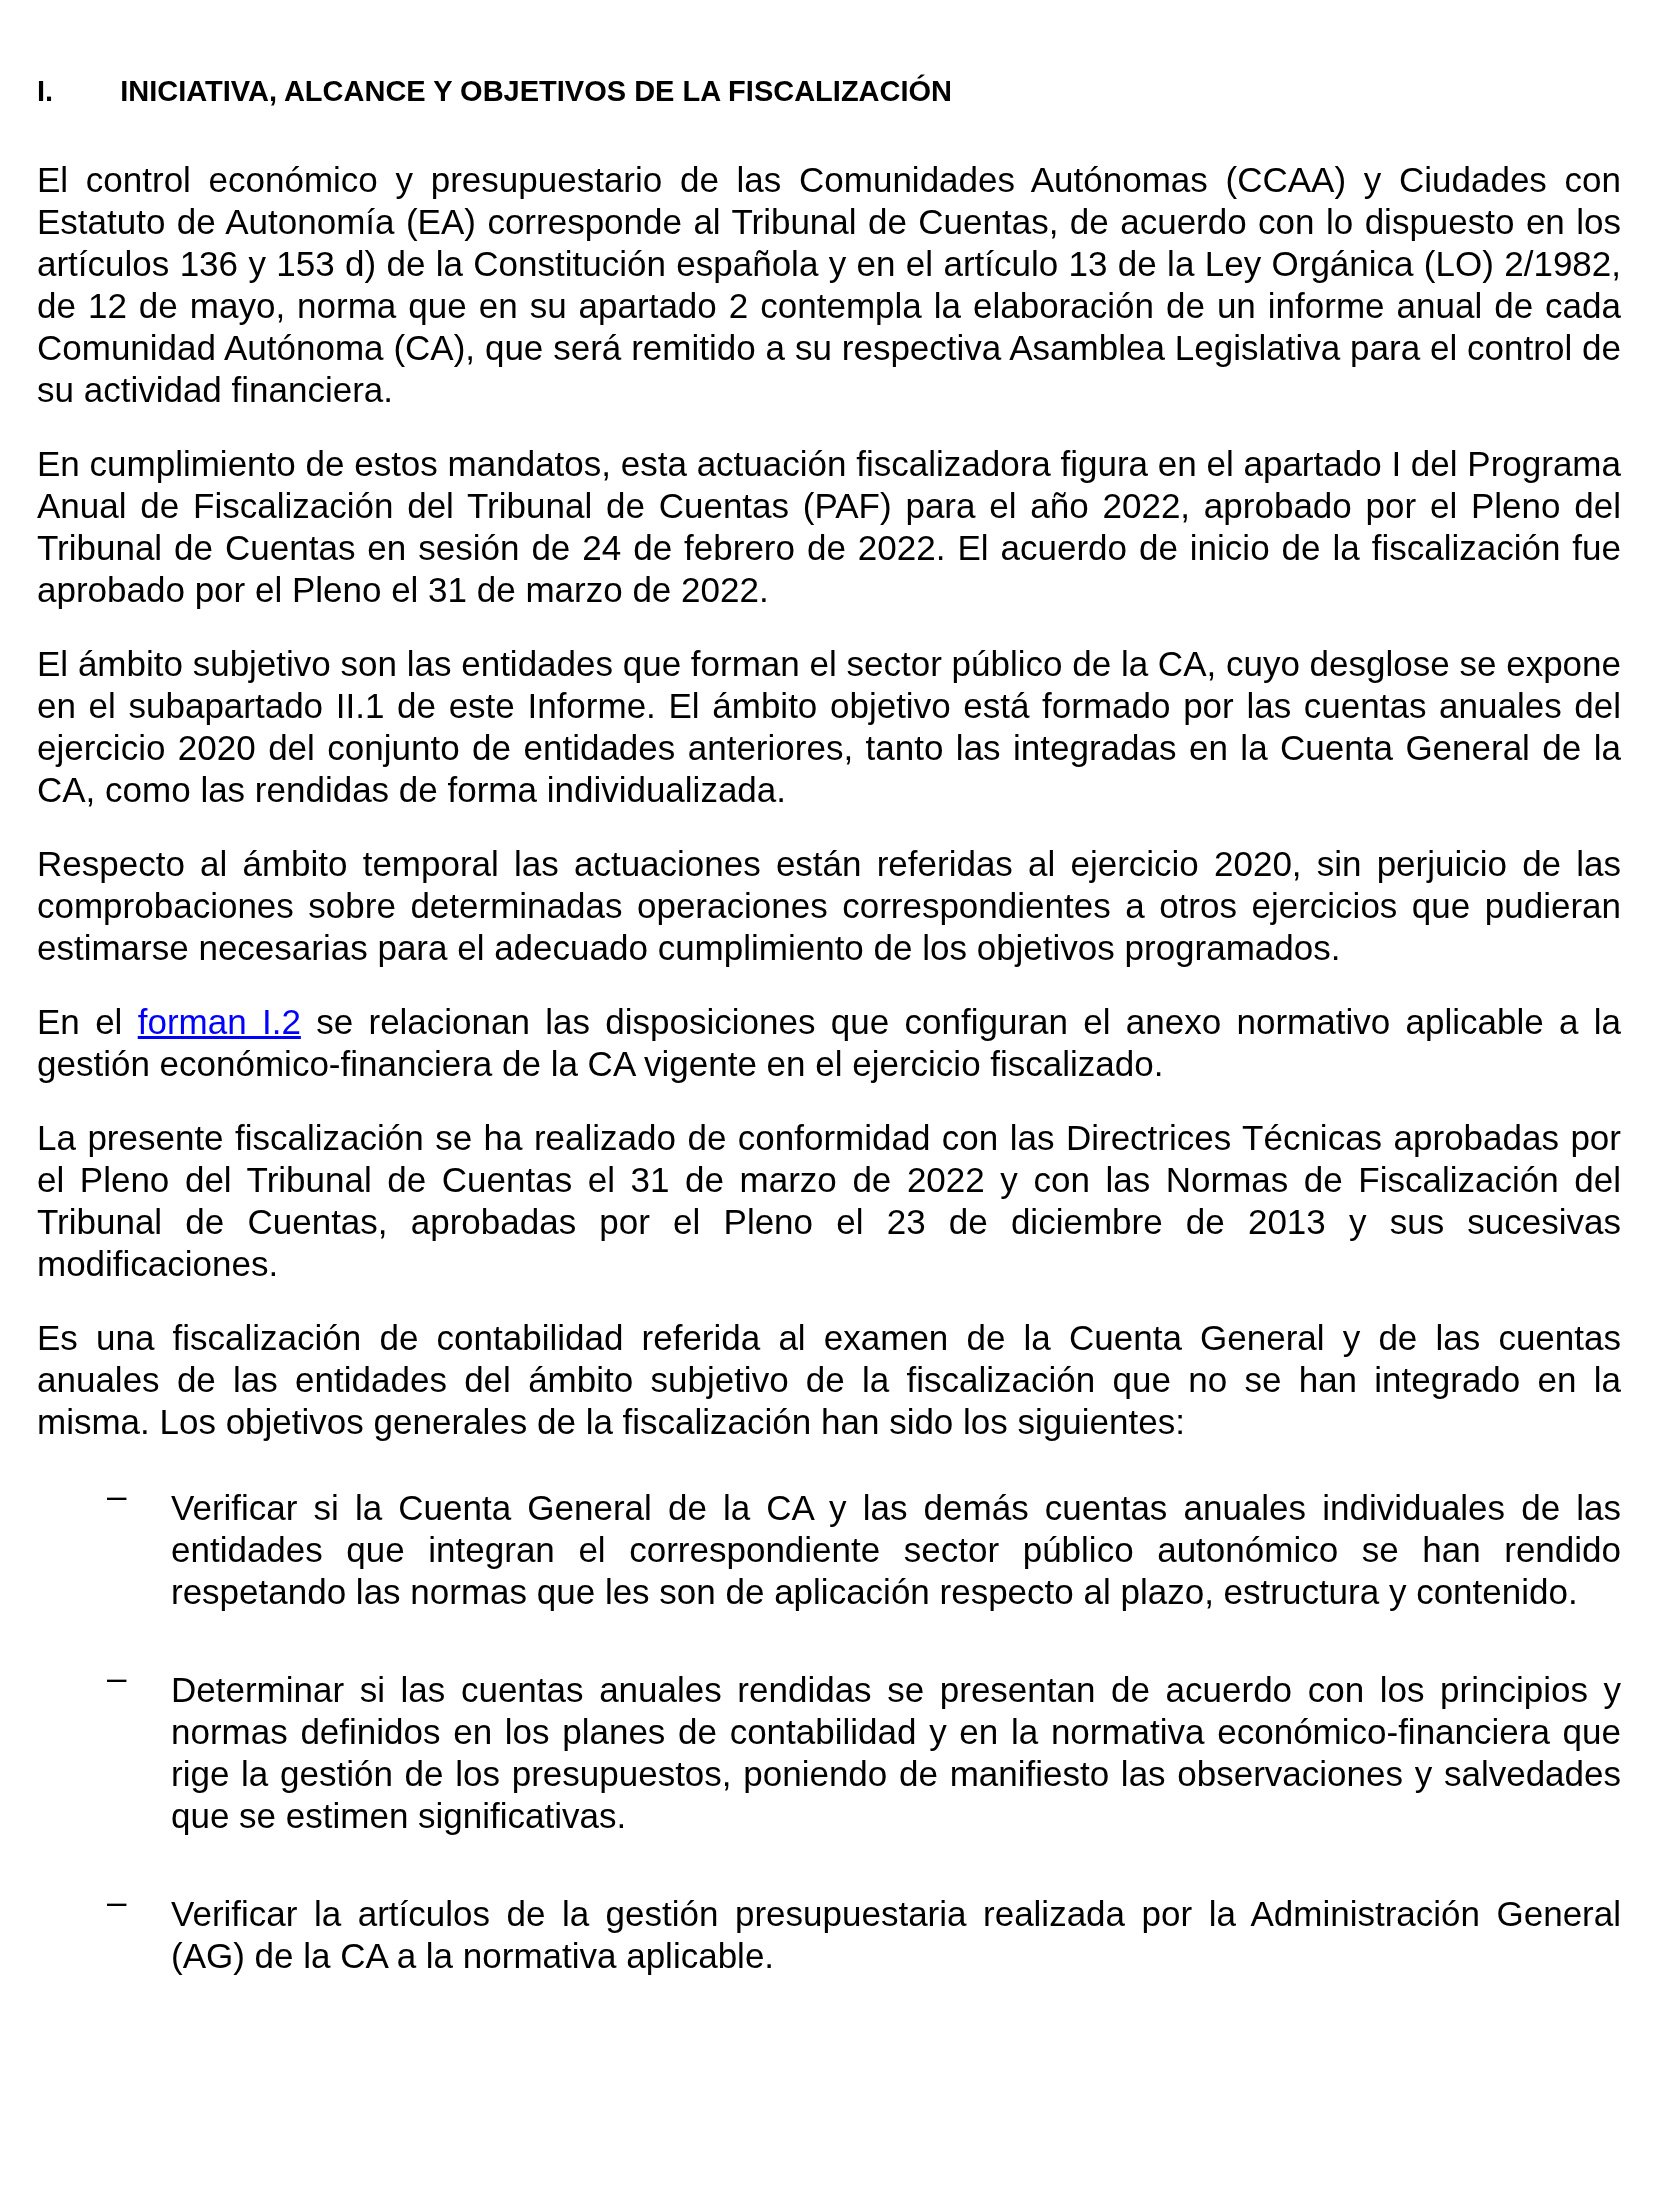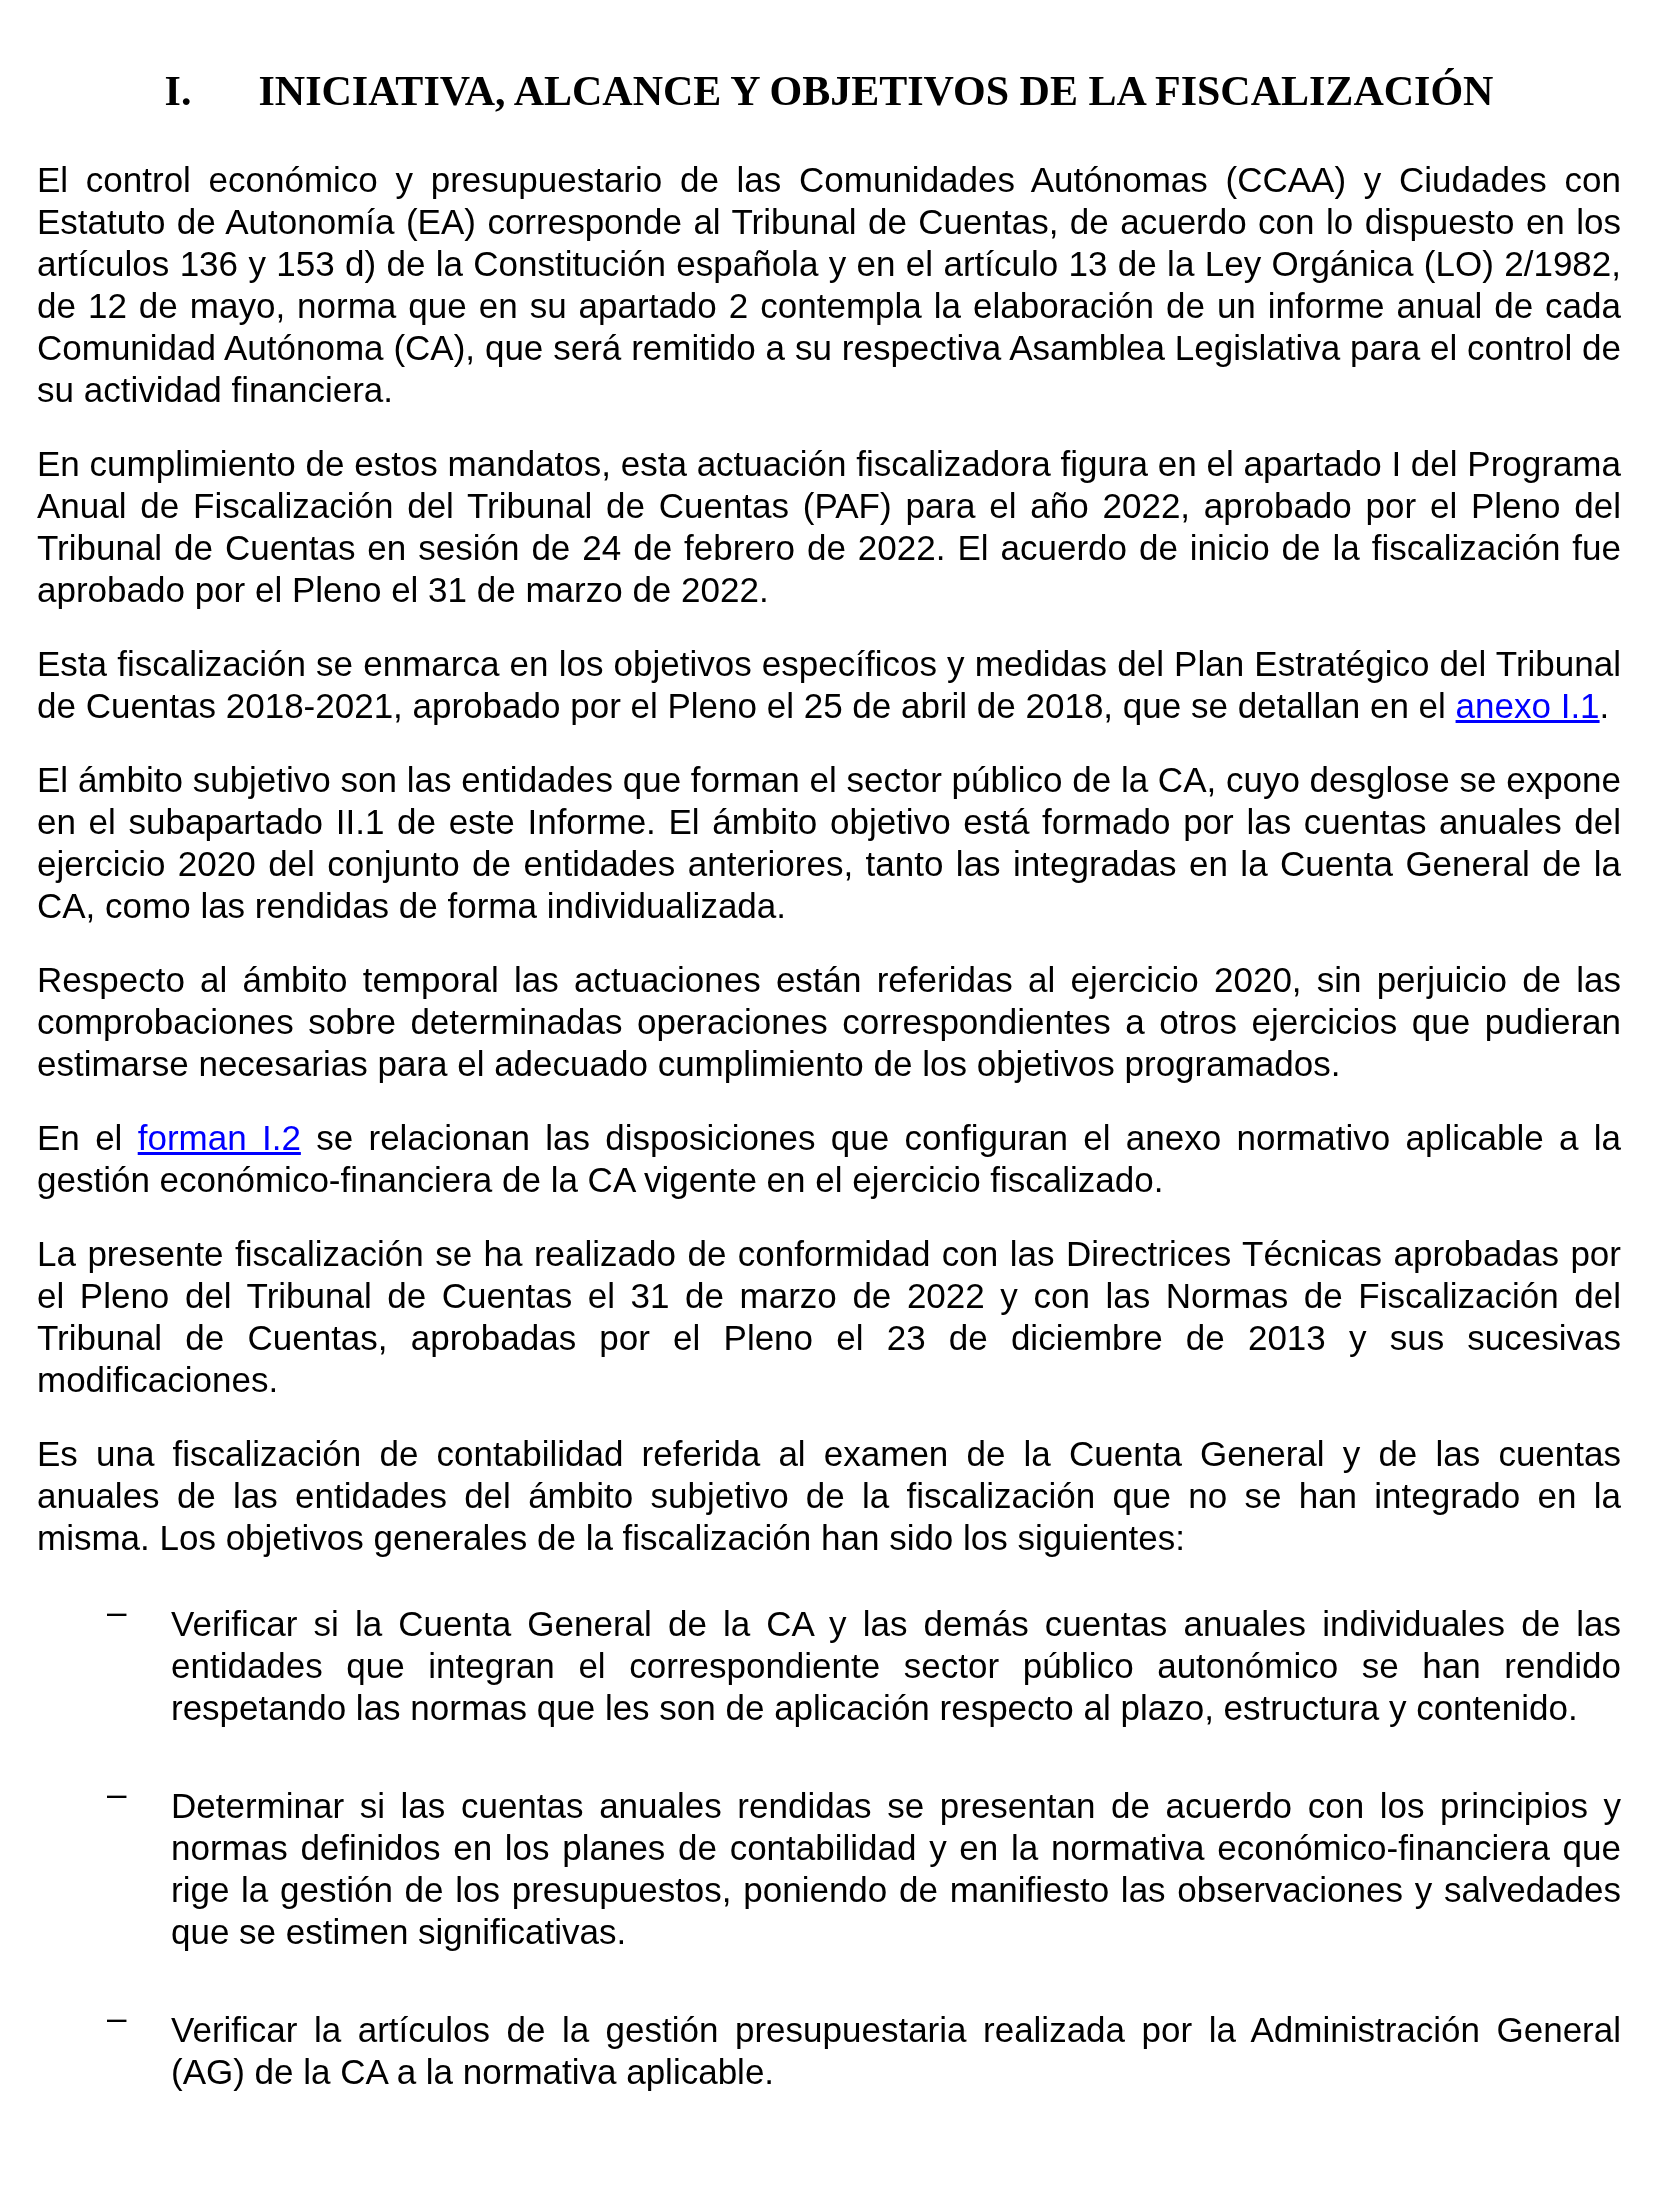--- a/index.html
+++ b/index.html
@@ -10,26 +10,25 @@
     box-sizing: border-box;
     background: #ffffff;
     color: #000000;
     font-family: "Liberation Sans", sans-serif;
     font-size: 35px;
     line-height: 42px;
     padding: 70px 37px 0 37px;
     overflow: hidden;
   }
   h1.heading {
-    font-size: 42px;
+    font-size: 29px;
     line-height: 42px;
     font-weight: bold;
-    text-align: center;
+    text-align: left;
     margin: 0 0 47px 0;
-    font-family: Liberation Serif, serif;
   }
   h1.heading .num { margin-right: 67px; }
   p.para {
     margin: 0 0 32px 0;
     text-align: justify;
     text-justify: inter-word;
   }
   .u { }
   a.doclink {
     color: #0000FF;
@@ -56,21 +55,20 @@
 <body>
 
 <div class="page">
 
   <h1 class="heading"><span class="num">I.</span><span>INICIATIVA, ALCANCE Y OBJETIVOS DE LA FISCALIZACIÓN</span></h1>
 
   <p class="para">El control económico y presupuestario de las Comunidades Autónomas (CCAA) y Ciudades con Estatuto de Autonomía (EA) corresponde al Tribunal de Cuentas, de acuerdo con lo dispuesto en los artículos 136 y 153 d) de la Constitución española y en el artículo 13 de la Ley Orgánica (LO) 2/1982, de 12 de mayo, norma que en su apartado 2 contempla la elaboración de un informe anual de cada Comunidad Autónoma (CA), que será remitido a su respectiva Asamblea Legislativa para el control de su actividad financiera.</p>
 
   <p class="para">En cumplimiento de estos mandatos, esta actuación fiscalizadora figura en el apartado I del Programa Anual de Fiscalización del Tribunal de Cuentas (PAF) para el año 2022, aprobado por el Pleno del Tribunal de Cuentas en sesión de 24 de febrero de 2022. El acuerdo de inicio de la fiscalización fue aprobado por el Pleno el 31 de marzo de 2022.</p>
 
-  <p class="para"><span>Esta fiscalización se enmarca en los objetivos específicos y medidas del Plan Estratégico del Tribunal de Cuentas 2018-2021, aprobado por el Pleno el 25 de abril de 2018, que se detallan en el </span><a class="doclink">anexo I.1</a><span>.</span></p>
 
   <p class="para"><span>El </span><span class="u">ámbito subjetivo</span><span> son las entidades que forman el sector público de la CA, cuyo desglose se expone en el subapartado II.1 de este Informe. El </span><span class="u">ámbito objetivo</span><span> está formado por las cuentas anuales del ejercicio 2020 del conjunto de entidades anteriores, tanto las integradas en la Cuenta General de la CA, como las rendidas de forma individualizada.</span></p>
 
   <p class="para"><span>Respecto al </span><span class="u">ámbito temporal</span><span> las actuaciones están referidas al ejercicio 2020, sin perjuicio de las comprobaciones sobre determinadas operaciones correspondientes a otros ejercicios que pudieran estimarse necesarias para el adecuado cumplimiento de los objetivos programados.</span></p>
 
   <p class="para"><span>En el </span><a class="doclink">forman I.2</a><span> se relacionan las disposiciones que configuran el anexo normativo aplicable a la gestión económico-financiera de la CA vigente en el ejercicio fiscalizado.</span></p>
 
   <p class="para">La presente fiscalización se ha realizado de conformidad con las Directrices Técnicas aprobadas por el Pleno del Tribunal de Cuentas el 31 de marzo de 2022 y con las Normas de Fiscalización del Tribunal de Cuentas, aprobadas por el Pleno el 23 de diciembre de 2013 y sus sucesivas modificaciones.</p>
 
   <p class="para"><span>Es una </span><span class="u">fiscalización de contabilidad</span><span> referida al examen de la Cuenta General y de las cuentas anuales de las entidades del ámbito subjetivo de la fiscalización que no se han integrado en la misma. Los </span><span class="u">objetivos generales</span><span> de la fiscalización han sido los siguientes:</span></p>

